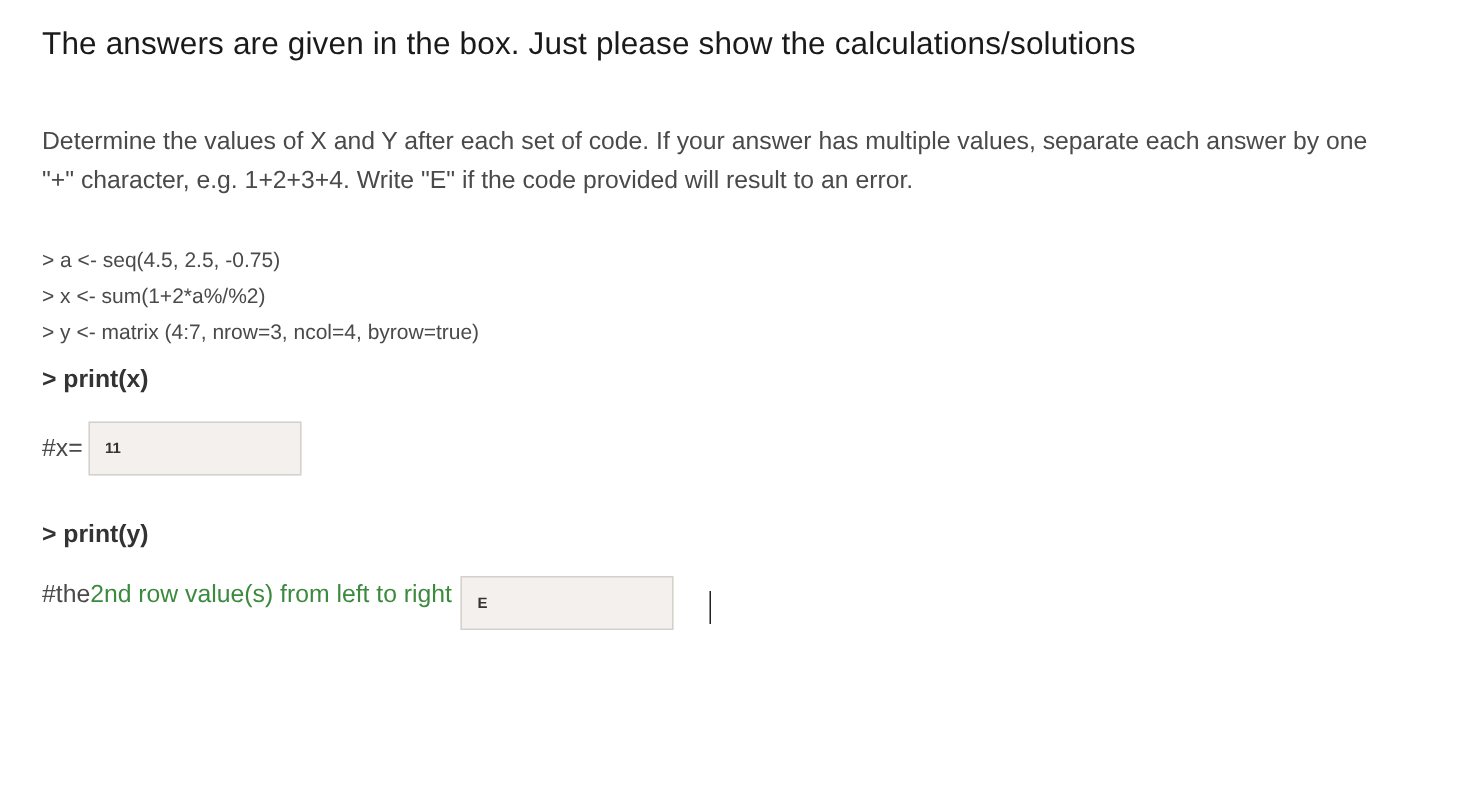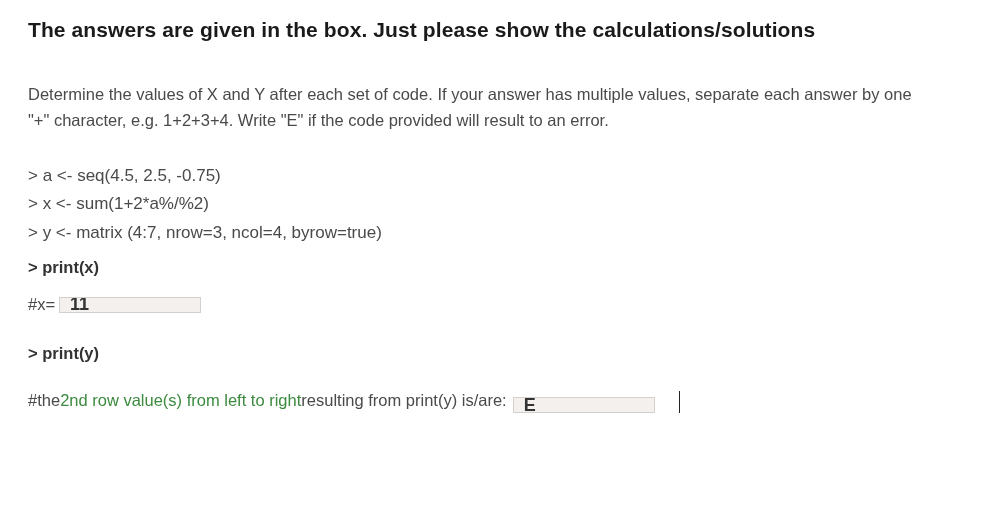--- a/index.html
+++ b/index.html
@@ -11,33 +11,33 @@
       font-family: "Segoe UI", "Helvetica Neue", Arial, sans-serif;
       background: #ffffff;
       width: 981px;
       height: 525px;
       padding: 18px 28px;
       color: #333;
     }
     .title {
       font-size: 21px;
       color: #1a1a1a;
-      font-weight: 700;
+      font-weight: 400;
       margin-bottom: 40px;
       letter-spacing: 0.1px;
     }
     .instructions {
       font-size: 16.5px;
       color: #4a4a4a;
       line-height: 1.55;
       margin-bottom: 30px;
       max-width: 900px;
     }
     .code-line {
-      font-size: 17px;
+      font-size: 14px;
       color: #4a4a4a;
       line-height: 1.55;
       margin-bottom: 2px;
     }
     .print-line {
       font-size: 16.5px;
       color: #333;
       font-weight: 700;
       margin-top: 12px;
       margin-bottom: 18px;
@@ -47,36 +47,36 @@
       align-items: center;
       margin-bottom: 18px;
     }
     .answer-label {
       font-size: 16.5px;
       color: #4a4a4a;
       margin-right: 4px;
     }
     .answer-input {
       width: 142px;
-      height: 16px;
+      height: 36px;
       border: 1px solid #d4d0cc;
       background: #f3f0ed;
-      font-size: 18px;
+      font-size: 10px;
       font-weight: 600;
       color: #333;
       padding: 4px 10px;
       font-family: inherit;
       outline: none;
     }
     .footer-line {
       font-size: 16.5px;
       color: #4a4a4a;
       line-height: 1.55;
       display: flex;
-      align-items: flex-end;
+      align-items: flex-start;
       flex-wrap: wrap;
     }
     .green {
       color: #3b8a3e;
       font-weight: 400;
     }
     .footer-line .answer-input {
       margin-left: 6px;
     }
     .cursor-bar {
@@ -107,19 +107,18 @@
 <div class="answer-row">
   <span class="answer-label">#x=</span>
   <input class="answer-input" type="text" value="11" style="">
 </div>
 
 <div class="print-line">&gt; print(y)</div>
 
 <div class="footer-line">
   <span>#the </span>
   <span class="green">2nd row value(s) from left to right</span>
-  <span> resulting from print(y) is/are:</span>
   <input class="answer-input" type="text" value="E" style="">
   <span class="cursor-bar"></span>
 </div>
 
 
 
 
 </body></html>

